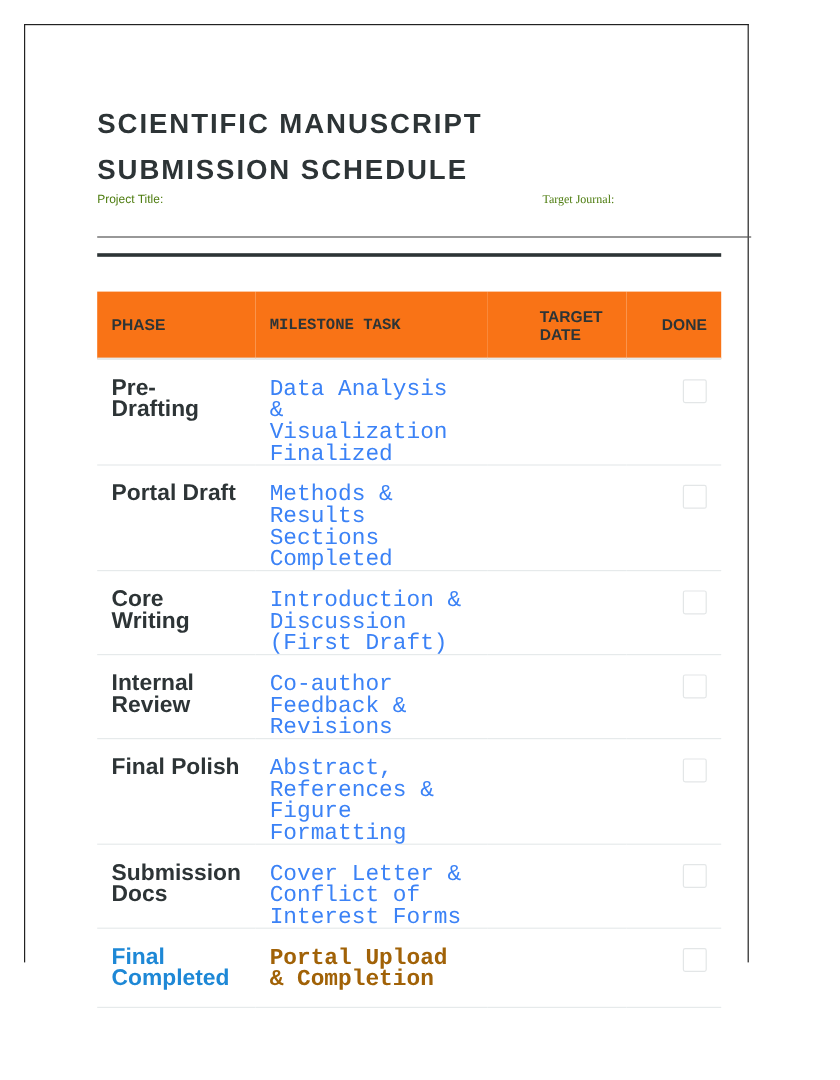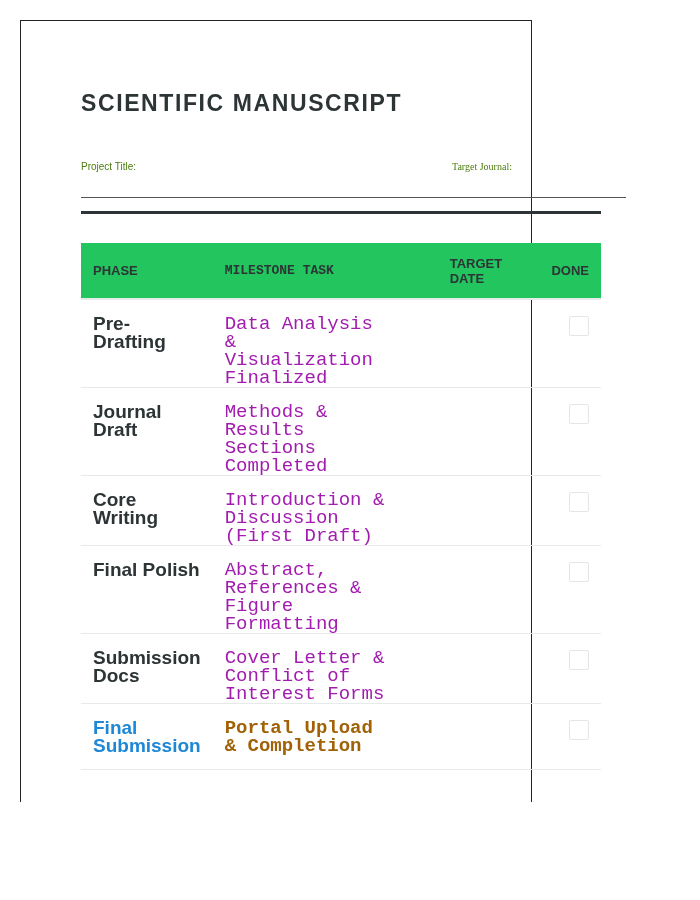--- a/index.html
+++ b/index.html
@@ -1,53 +1,54 @@
 <!DOCTYPE html>
 <html><head>
 <meta charset="utf-8">
 <style>
   html, body { margin: 0; padding: 0; background: #ffffff; }
   body { width: 700px; height: 900px; position: relative; overflow: hidden;
          font-family: "Liberation Sans", sans-serif; color: #2d3436; }
-  .page { position: absolute; left: 20px; top: 20px; width: 512px; height: 782px;
+  .page { position: absolute; left: 20px; top: 20px; width: 604px; height: 782px;
           border: 1px solid #222; border-bottom: none; box-sizing: border-box; background: #fff; }
   .inner { position: absolute; left: 60px; top: 0; width: 545px; }
   .title { position: absolute; left: 0; top: 63px; margin: 0; font-size: 23px; font-weight: 700;
            letter-spacing: 1.6px; line-height: 38px; color: #2d3436; width: 400px; }
   .meta-row { position: absolute; top: 140px; left: 0; width: 545px; height: 18px; }
   .meta-label { position: absolute; font-size: 10px; color: #4d7c0f; }
   .meta-project { left: 0; }
   .meta-journal { left: 371px; font-family: Liberation Serif, serif; }
   .meta-line { position: absolute; left: 0; top: 176px; width: 545px; height: 1px; background: #555; }
   .rule-thick { position: absolute; left: 0; top: 190px; width: 520px; height: 3px; background: #2d3436; }
   table.schedule { position: absolute; left: 0; top: 222px; width: 520px; border-collapse: collapse; }
-  table.schedule thead th { background: #22c55e; font-size: 13px; font-weight: 700; color: #2d3436;
+  table.schedule thead th { background: #f97316; font-size: 13px; font-weight: 700; color: #2d3436;
            text-align: left; height: 55px; padding: 0 12px; border-bottom: 2px solid #e6eaeb; line-height: 15px;
            vertical-align: middle; }
   table.schedule th.col-done, table.schedule td.col-done { text-align: right; }
   table.schedule tbody td { height: 66px; border-bottom: 1px solid #e6eaeb; vertical-align: top;
            padding: 15px 12px 0 12px; font-size: 19px; line-height: 18px; box-sizing: border-box; }
   .col-phase { width: 106px; }
   .col-task { width: 184px; font-family: Liberation Mono, monospace; }
   .col-date { width: 88px; }
   .col-done { width: 68px; }
   td.phase { font-weight: 700; color: #2d3436; }
-  td.task { color: #a21caf; }
+  td.task { color: #3b82f6; }
   tr.highlight td.phase { color: #1e88d6; }
   tr.highlight td.task { font-weight: 700; color: #a16207; }
   .checkbox { display: inline-block; width: 18px; height: 18px; border: 1px solid #e3e6e7;
               border-radius: 2px; background: #fff; margin-top: 1px; }
 </style>
 </head>
 <body>
 
 <div class="page">
   <div class="inner">
     <h1 class="title">
       <span>SCIENTIFIC MANUSCRIPT</span><br>
+      <span>SUBMISSION SCHEDULE</span>
     </h1>
 
     <div class="meta-row">
       <span class="meta-label meta-project">Project Title:</span>
       <span class="meta-label meta-journal">Target Journal:</span>
     </div>
     <div class="meta-line"></div>
     <div class="rule-thick"></div>
 
     <table class="schedule">
@@ -64,30 +65,38 @@
       <tbody id="rows">
           <tr>
     <td class="phase col-phase">Pre-Drafting</td>
     <td class="task col-task">Data Analysis &amp; Visualization Finalized</td>
     <td class="col-date"></td>
     <td class="col-done">
       <span class="checkbox"></span>
     </td>
   </tr>
           <tr>
-    <td class="phase col-phase">Journal Draft</td>
+    <td class="phase col-phase">Portal Draft</td>
     <td class="task col-task">Methods &amp; Results Sections Completed</td>
     <td class="col-date"></td>
     <td class="col-done">
       <span class="checkbox"></span>
     </td>
   </tr>
           <tr>
     <td class="phase col-phase">Core Writing</td>
     <td class="task col-task">Introduction &amp; Discussion (First Draft)</td>
+    <td class="col-date"></td>
+    <td class="col-done">
+      <span class="checkbox"></span>
+    </td>
+  </tr>
+          <tr>
+    <td class="phase col-phase">Internal Review</td>
+    <td class="task col-task">Co-author Feedback &amp; Revisions</td>
     <td class="col-date"></td>
     <td class="col-done">
       <span class="checkbox"></span>
     </td>
   </tr>
           <tr>
     <td class="phase col-phase">Final Polish</td>
     <td class="task col-task">Abstract, References &amp; Figure Formatting</td>
     <td class="col-date"></td>
     <td class="col-done">
@@ -96,21 +105,21 @@
   </tr>
           <tr>
     <td class="phase col-phase">Submission Docs</td>
     <td class="task col-task">Cover Letter &amp; Conflict of Interest Forms</td>
     <td class="col-date"></td>
     <td class="col-done">
       <span class="checkbox"></span>
     </td>
   </tr>
           <tr class="highlight">
-    <td class="phase col-phase">Final Submission</td>
+    <td class="phase col-phase">Final Completed</td>
     <td class="task col-task">Portal Upload &amp; Completion</td>
     <td class="col-date"></td>
     <td class="col-done">
       <span class="checkbox"></span>
     </td>
   </tr>
         </tbody>
     </table>
   </div>
 </div>

